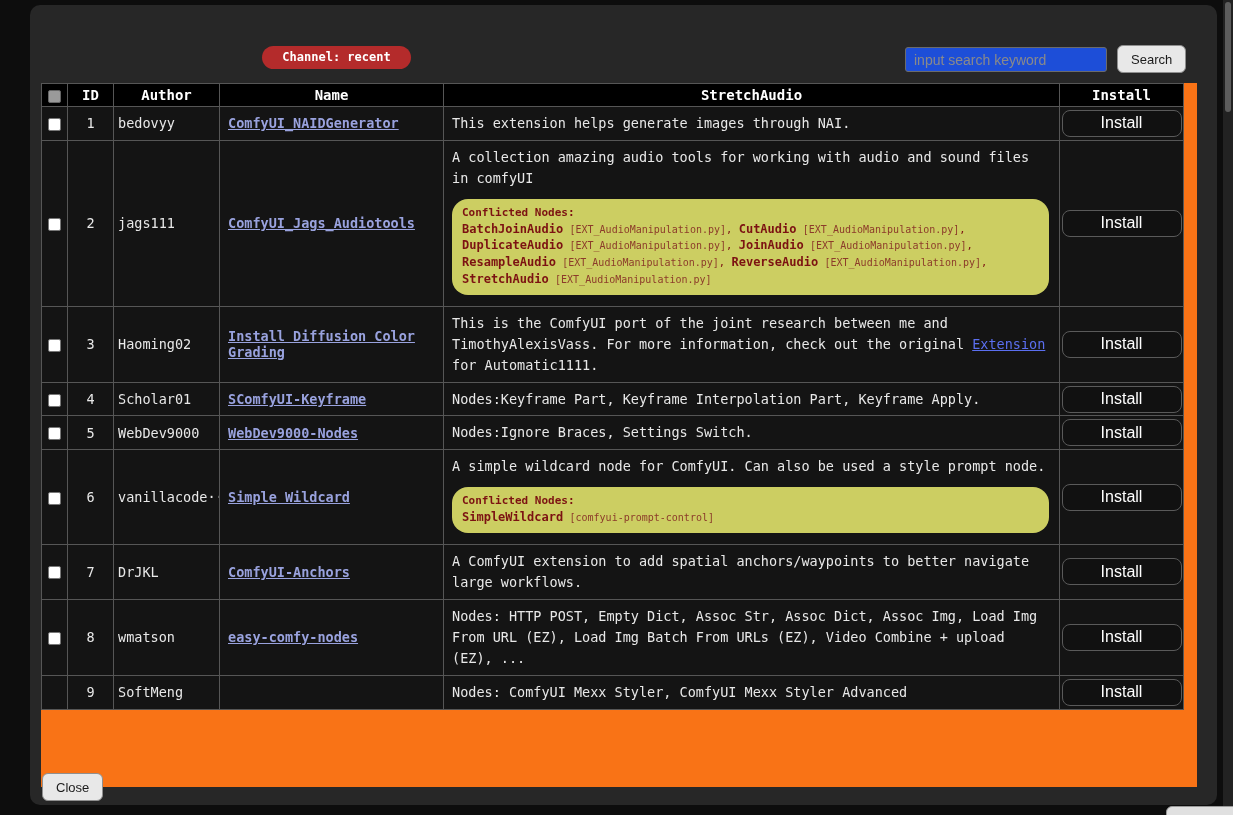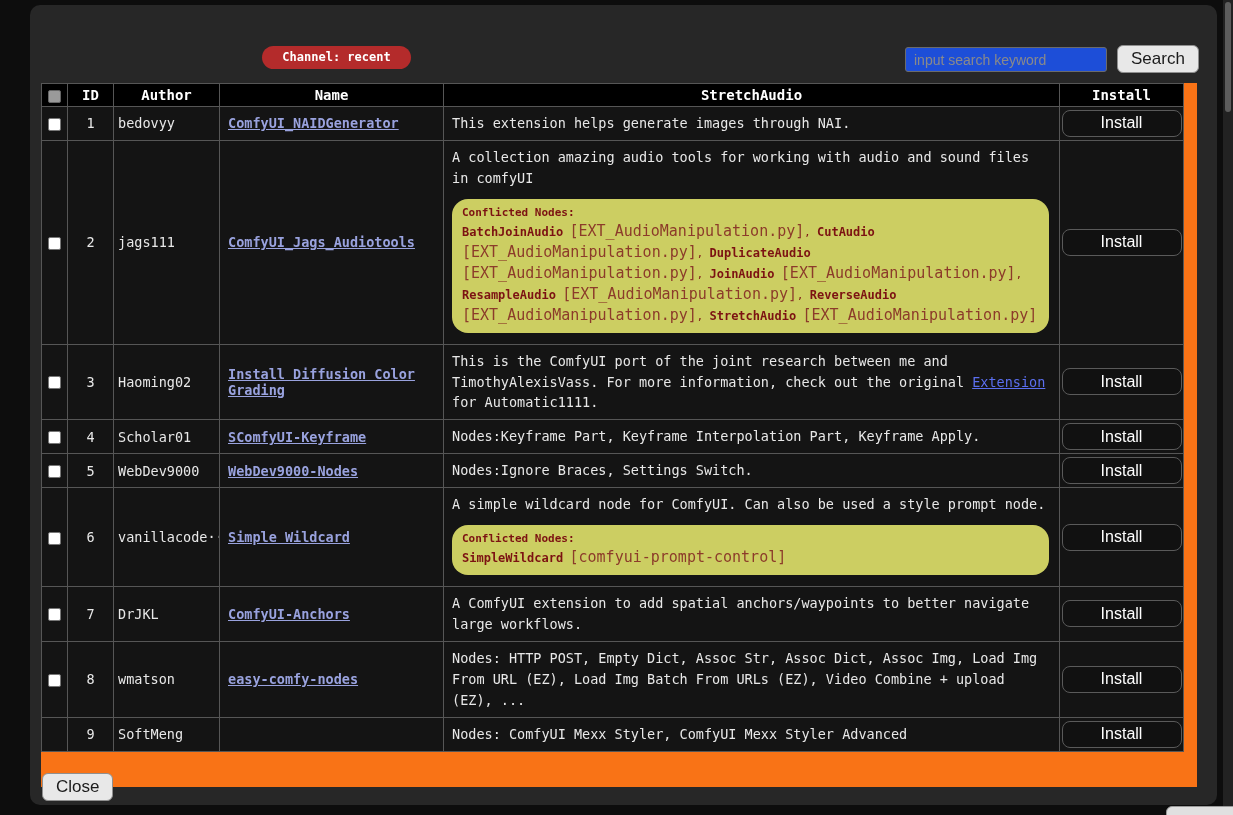--- a/index.html
+++ b/index.html
@@ -41,21 +41,21 @@
     position: absolute; left: 875px; top: 42px;
     width: 202px; height: 25px;
     background: #1d4ed8; color: #ddd;
     border: 1px solid #6b6b6b; border-radius: 3px;
     font-family: "Liberation Sans", sans-serif;
     font-size: 14px; padding: 0 8px;
   }
   .search-input::placeholder { color: #8a8a8a; }
   .btn-light {
     font-family: "Liberation Sans", sans-serif;
-    font-size: 17px; color: #1b1b1b;
+    font-size: 13px; color: #1b1b1b;
     background: #e8e8e8;
     border: 1px solid #8f8f8f; border-radius: 6px;
     padding: 2px 13px;
     cursor: pointer;
   }
   .search-button { position: absolute; left: 1087px; top: 40px; height: 28px; }
   .close-button  { position: absolute; left: 12px;  top: 768px; height: 28px; }
 
   
   .table-wrap {
@@ -105,21 +105,21 @@
 
   .conflict-box {
     background: #ccce62;
     border-radius: 16px;
     padding: 7px 10px;
     margin: 10px 2px 5px 0;
   }
   .conflict-label { color: #7c1212; font-weight: bold; font-size: 11px; line-height: 1.35; }
   .conflict-list  { font-size: 10.5px; line-height: 1.4; color: #7c1212; }
   .conflict-node  { color: #7c1212; font-weight: bold; font-size: 12px; }
-  .conflict-ext   { color: #8c3b2a; font-size: 15px; font-weight: normal; }
+  .conflict-ext   { color: #8c3b2a; font-size: 10px; font-weight: normal; }
 
   .install-btn {
     width: 120px; height: 27px;
     background: #111; color: #fff;
     border: 1px solid #5a5a5a; border-radius: 8px;
     font-family: "Liberation Sans", sans-serif;
     font-size: 16px;
     cursor: pointer;
   }
 

